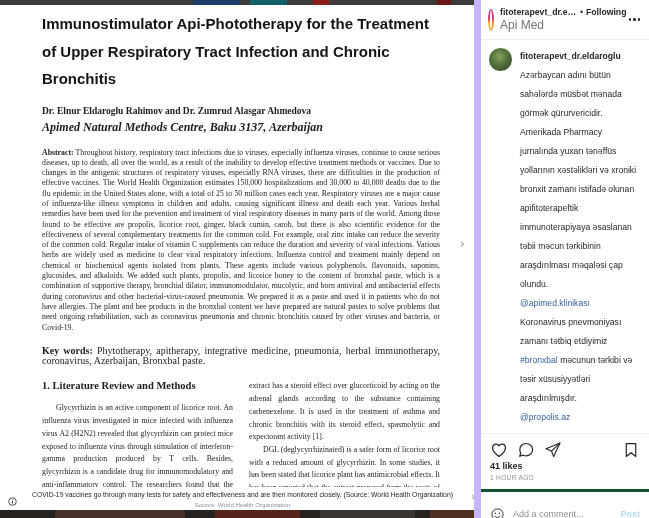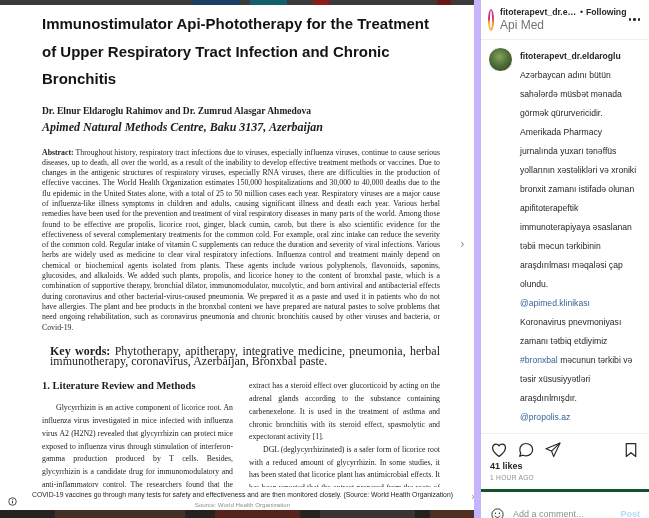--- a/index.html
+++ b/index.html
@@ -25,21 +25,21 @@
   .sb2 { left:215px; width:85px;  background:#55241b; }
   .sb3 { left:320px; width:95px;  background:#3a3533; }
   .sb4 { left:430px; width:50px;  background:#503020; }
 
   .doc { position:absolute; left:0; top:5px; width:480px; height:482px; overflow:hidden;
          padding:5px 40px 0 42px; color:#1d1d1d; }
   .doc h1 { margin:0 0 13px 0; font:700 15px/27.5px "Liberation Sans", sans-serif; color:#141414; }
   .authors { margin:0 0 4px 0; font-family:"Liberation Serif", serif; font-size:9.5px; font-weight:600; }
   .affil { margin:0 0 13px 0; font-family:"Liberation Serif", serif; font-style:italic; font-weight:600; font-size:12px; }
   .abstract { margin:0 0 13px 0; font-family:"Liberation Serif", serif; font-size:7.8px; line-height:10.3px; text-align:justify; }
-  .keywords { margin:0 0 14px 8px; font-family:"Liberation Serif", serif; font-size:12px; line-height:10.3px; text-align:justify; }
+  .keywords { margin:0 0 14px 0; font-family:"Liberation Serif", serif; font-size:10px; line-height:10.3px; text-align:justify; }
   .cols { display:flex; gap:16px; }
   .col { flex:1; font-family:"Liberation Serif", serif; font-size:7.8px; line-height:12.7px; text-align:justify; }
   .col h2 { margin:0 0 11px 0; font:700 10.5px "Liberation Serif", serif; }
   .col p { margin:0; }
   .col p.indent { text-indent:14px; }
 
   .next-btn { position:absolute; right:3px; top:236px; width:17px; height:17px; border:none; border-radius:50%;
               background:rgba(255,255,255,.8); color:#8e8e8e; font-size:12px; line-height:15px; text-align:center;
               padding:0; cursor:pointer; z-index:4; font-family:"DejaVu Sans", sans-serif; }
 

